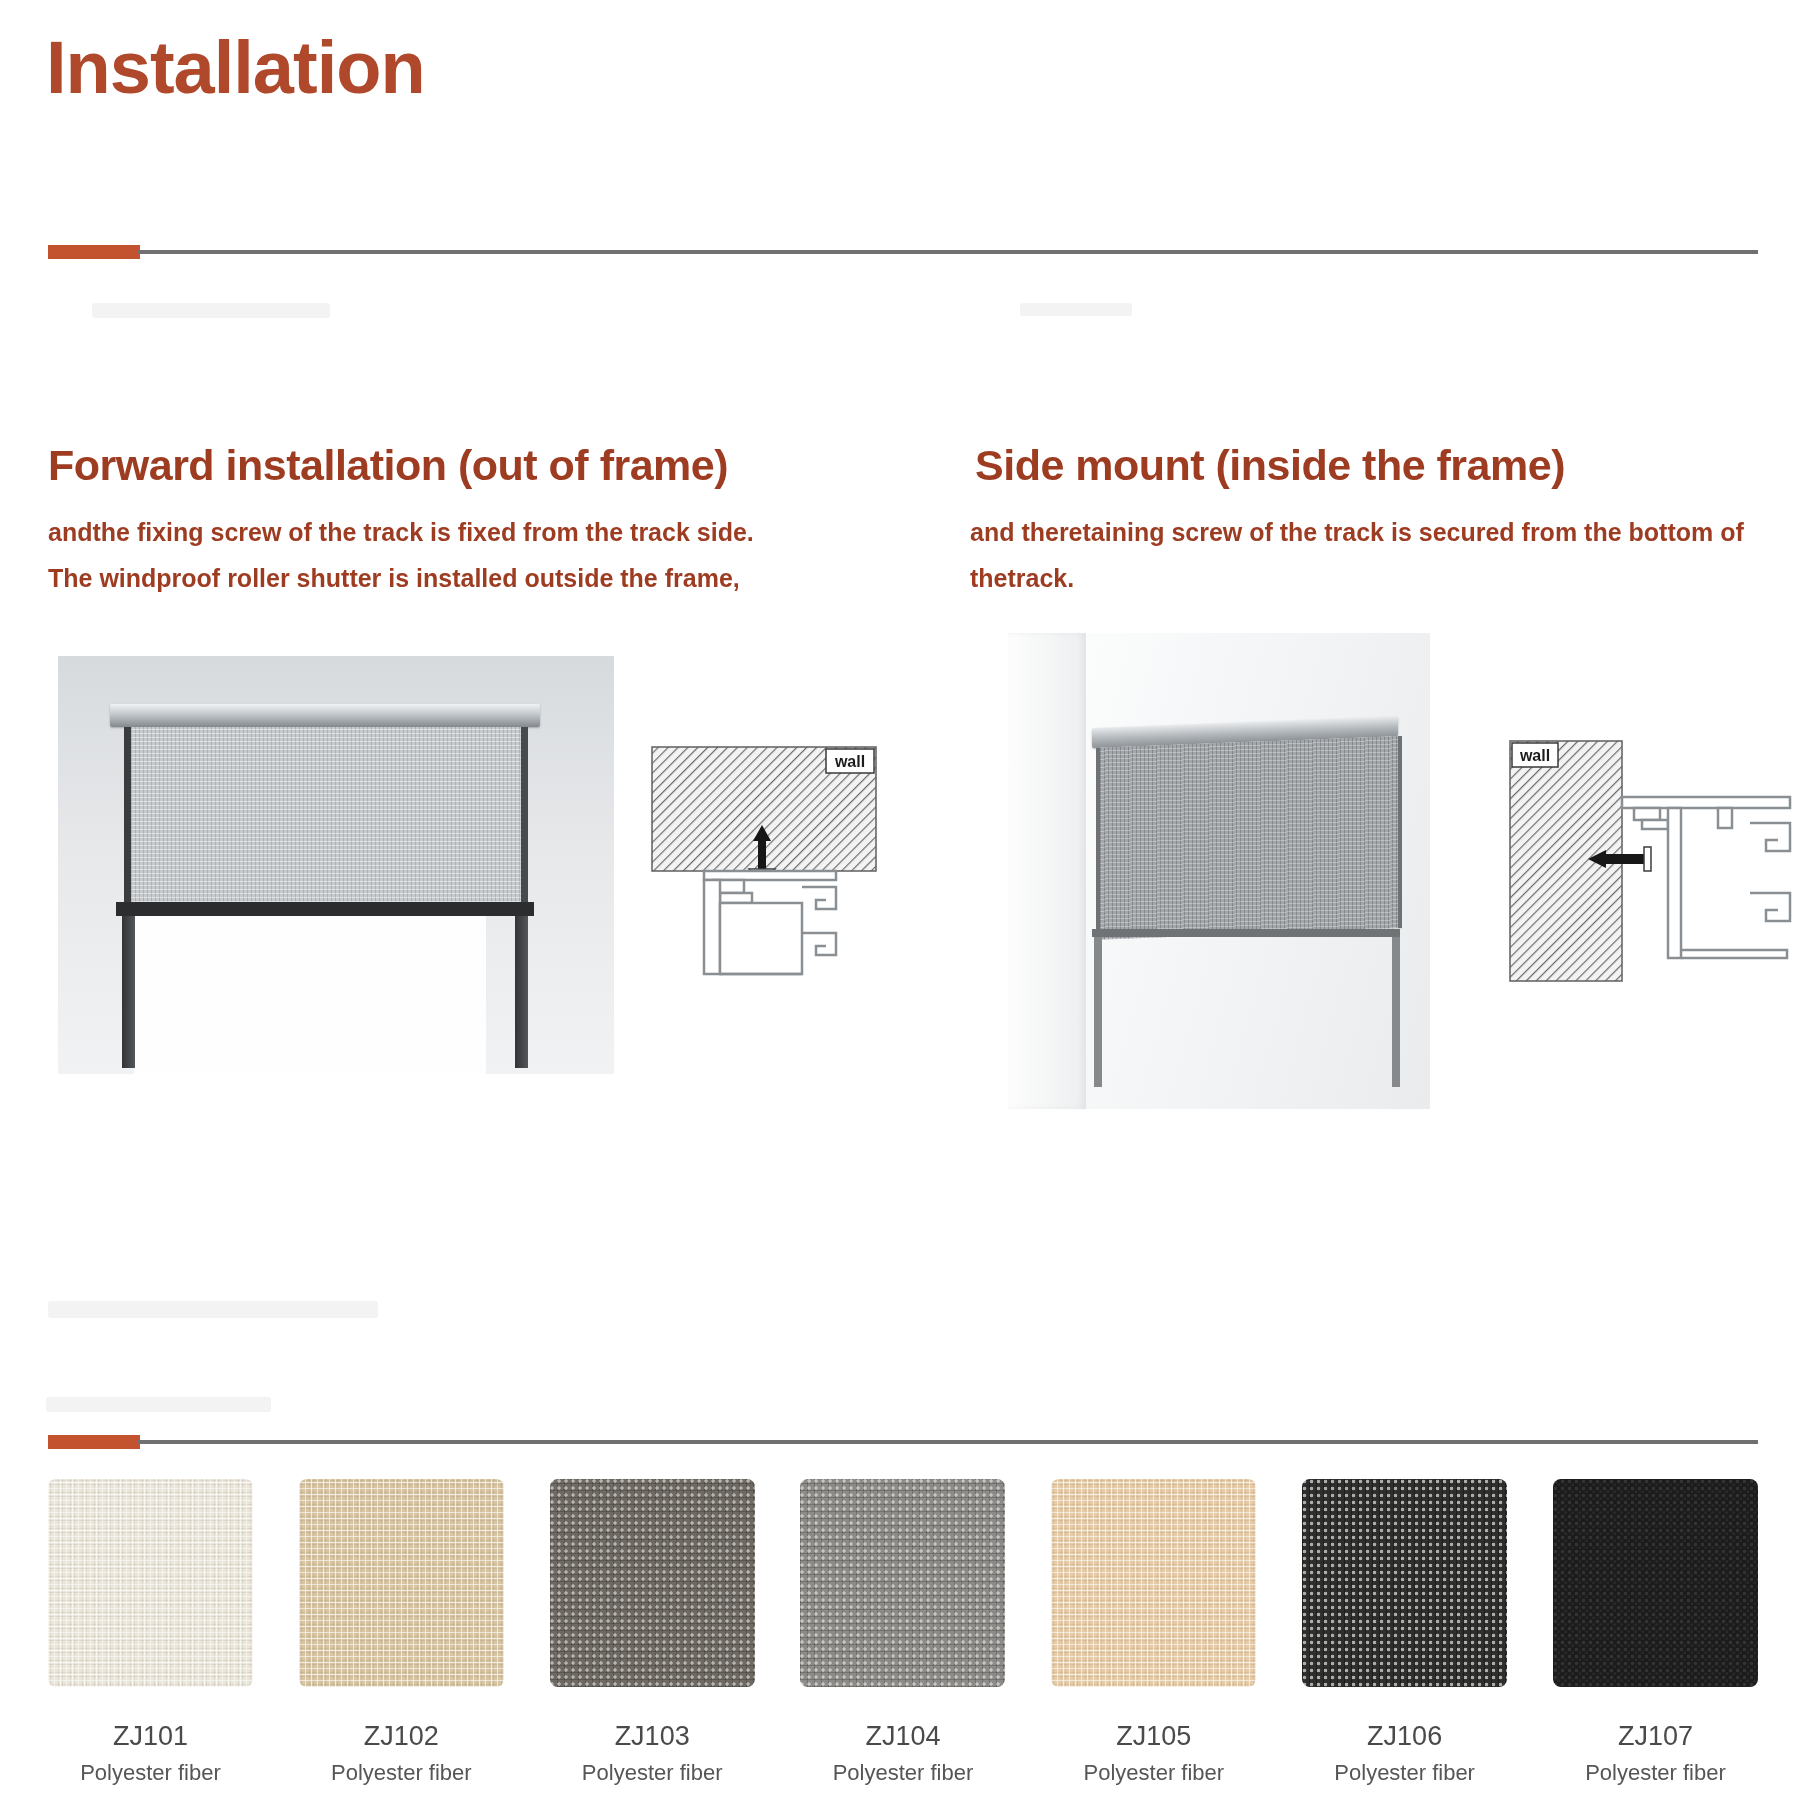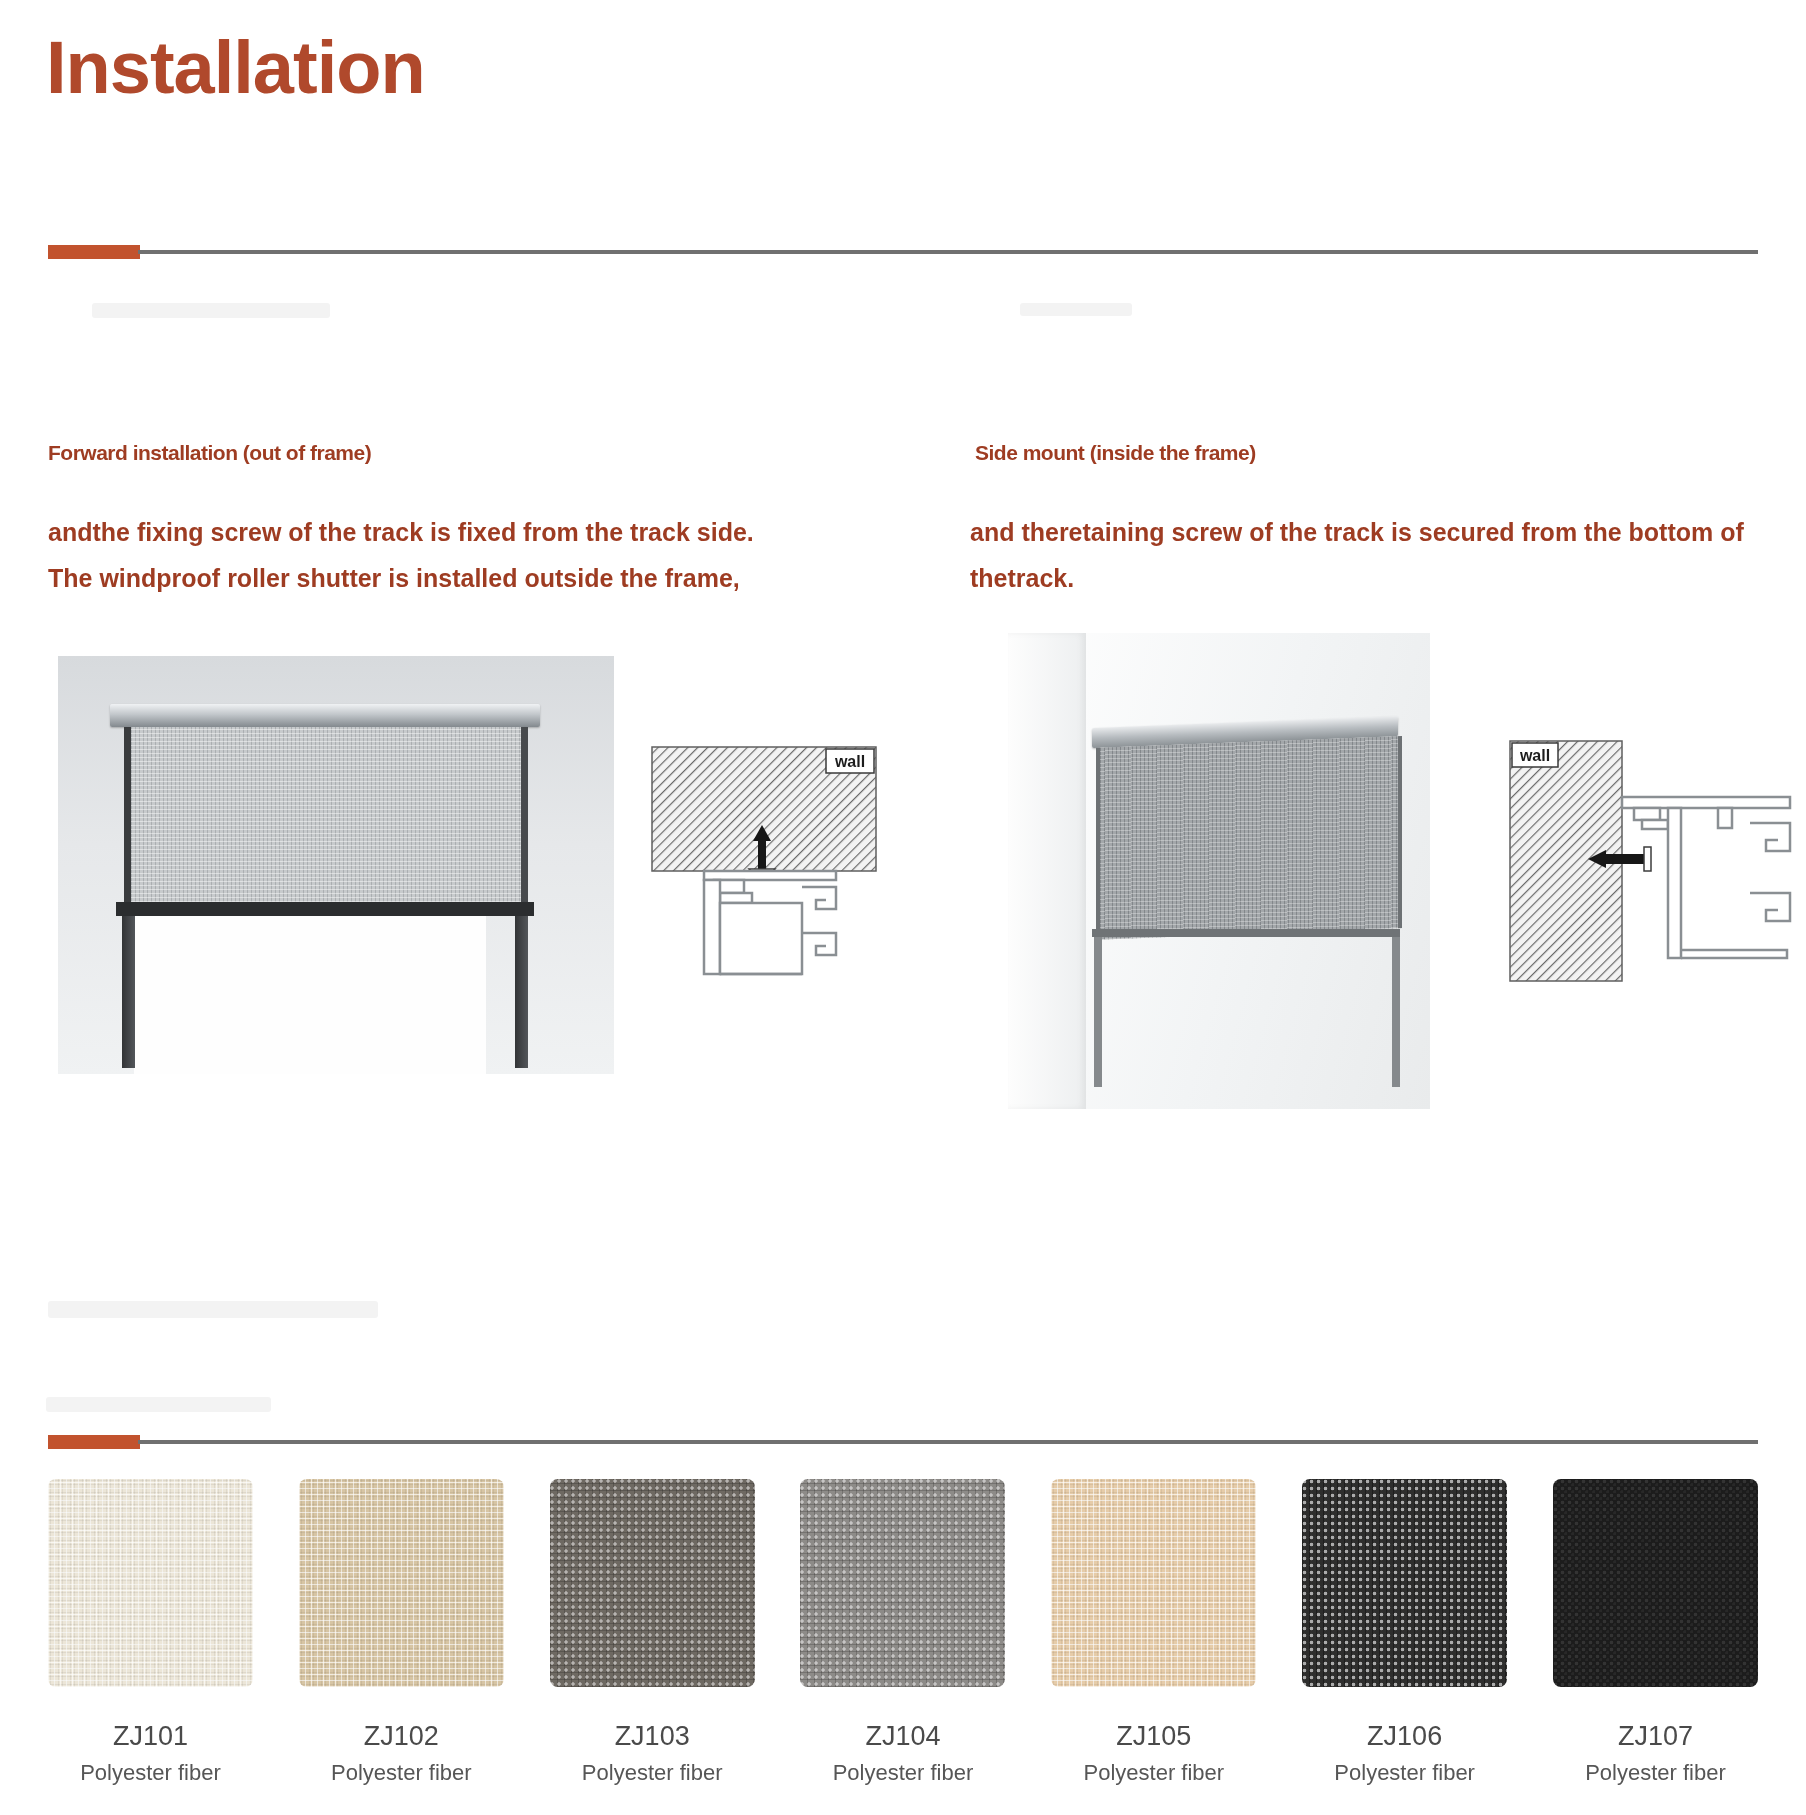--- a/index.html
+++ b/index.html
@@ -15,21 +15,21 @@
     color:var(--heading,#b0492c);
   }
   .title-installation{top:14px;}
   .title-fabric{top:1178px;}
   .divider{position:absolute;left:48px;width:1710px;height:14px;}
   .divider .bar{position:absolute;left:0;top:0;width:92px;height:14px;background:var(--accent,#c2532e);}
   .divider .line{position:absolute;left:90px;right:0;top:5px;height:4px;background:var(--line,#707070);}
   .divider-1{top:234px;}
   .divider-2{top:1424px;}
   .col-heading{
-    position:absolute;margin:0;font-size:21px;font-weight:700;
+    position:absolute;margin:0;font-size:43px;font-weight:700;
     color:var(--body,#9e3c22);letter-spacing:-0.5px;
   }
   .col-heading.left{left:48px;top:430px;}
   .col-heading.right{left:975px;top:430px;}
   .col-desc{
     position:absolute;margin:0;font-size:25px;font-weight:700;line-height:46px;
     color:var(--body,#9e3c22);
   }
   .col-desc.left{left:48px;top:498px;}
   .col-desc.right{left:970px;top:498px;}

